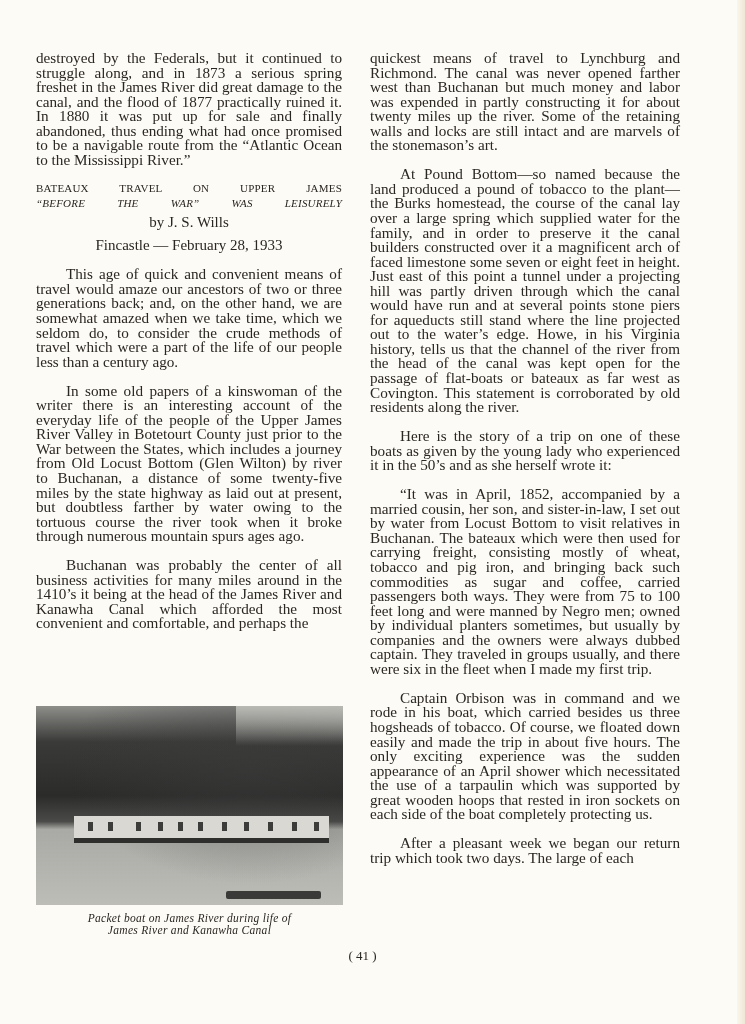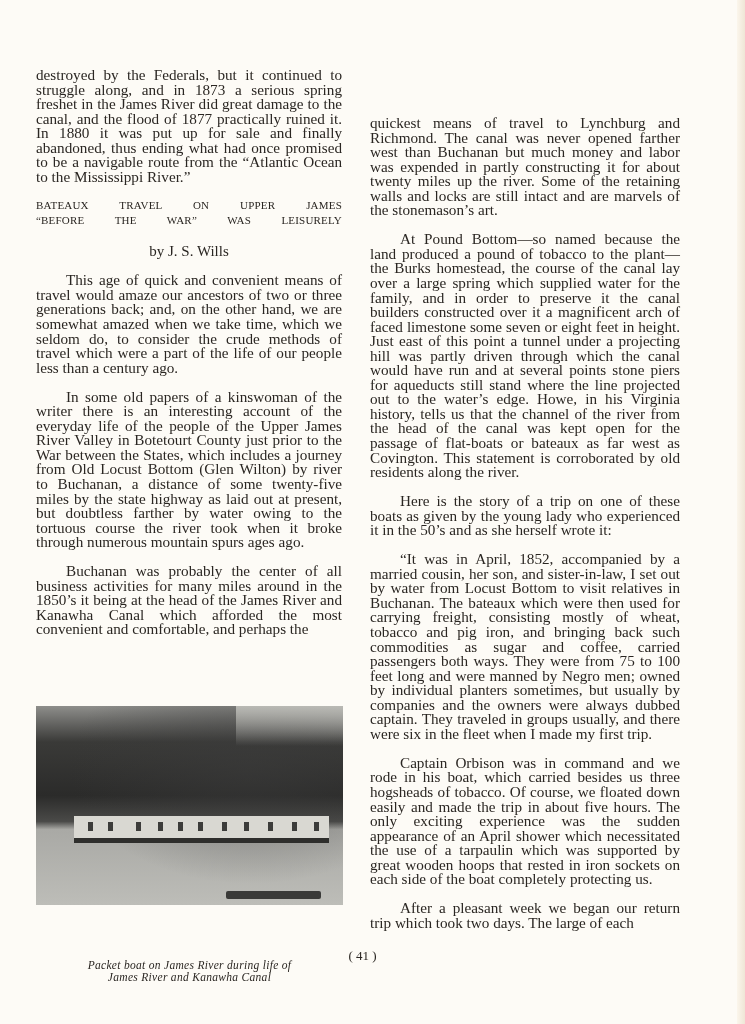--- a/index.html
+++ b/index.html
@@ -8,35 +8,35 @@
     background: #fdfbf6;
     font-family: "Liberation Serif", "DejaVu Serif", serif;
     color: #2a2622;
     position: relative;
   }
   .page-edge {
     position: absolute; top: 0; right: 0; width: 8px; height: 1024px;
     background: linear-gradient(to right, #fbf6ec, #efe6d6);
   }
   .col {
-    position: absolute; top: 68px;
+    position: absolute; top: 51px;
     font-size: 15.2px; line-height: 14.55px;
     text-align: justify;
     hyphens: manual;
   }
   .col-left { left: 36px; width: 306px; }
-  .col-right { left: 370px; width: 310px; margin-top: 48px; }
+  .col-right { left: 370px; width: 310px; }
   p { margin: 0; }
   p.indent { text-indent: 30px; font-family: Liberation Serif, serif; }
   .gap { height: 14.5px; }
   .title {
     text-align: center; font-size: 11px; line-height: 15px;
     letter-spacing: 0.2px; margin-top: 14px; text-align: left;
   }
-  .byline { text-align: center; margin-top: 16px; line-height: 15px; font-size: 15px; }
+  .byline { text-align: center; margin-top: 4px; line-height: 15px; font-size: 15px; }
   .dateline { text-align: center; margin-top: 8px; line-height: 15px; font-size: 15px; }
   .photo {
     position: absolute; left: 36px; top: 706px; width: 307px; height: 199px;
     background:
       radial-gradient(ellipse at 70% 30%, rgba(60,60,60,0.5), transparent 60%),
       linear-gradient(to bottom, #8e8e8b 0%, #3a3a38 18%, #2b2b2a 45%, #4a4a48 58%, #a9a9a5 62%, #bdbdb8 100%);
     overflow: hidden;
   }
   .photo .boat {
     position: absolute; left: 38px; top: 110px; width: 255px; height: 22px;
@@ -47,49 +47,50 @@
   }
   .photo .sky {
     position: absolute; left: 200px; top: 0; width: 107px; height: 40px;
     background: linear-gradient(to bottom, #b9b9b4, rgba(120,120,118,0));
   }
   .photo .skiff {
     position: absolute; left: 190px; top: 185px; width: 95px; height: 8px;
     background: #3a3a38; border-radius: 2px;
   }
   .caption {
-    position: absolute; left: 36px; top: 959px; width: 307px;
+    position: absolute; left: 36px; top: 912px; width: 307px;
     text-align: center; font-style: italic; font-size: 11.5px; line-height: 12px;
     letter-spacing: 0.3px;
   }
   .page-number {
     position: absolute; left: 0; width: 745px; top: 948px;
     text-align: center; font-size: 13px; left: -10px;
   }
 </style>
 </head>
 <body>
 
 <div class="page-edge"></div>
 
 <div class="col col-left">
   <p>destroyed by the Federals, but it continued to struggle along, and in 1873 a serious spring freshet in the James River did great damage to the canal, and the flood of 1877 practically ruined it. In 1880 it was put up for sale and finally abandoned, thus ending what had once promised to be a navigable route from the “Atlantic Ocean to the Mississippi River.”</p>
 
   <div class="title">
     <div style="text-align:justify;text-align-last:justify;">BATEAUX TRAVEL ON UPPER JAMES</div>
-    <div style="text-align:justify;text-align-last:justify;">“BEFORE THE WAR” WAS LEISURELY</div>
+    <div style="text-align:justify;text-align-last:justify;font-style:italic;">“BEFORE THE WAR” WAS LEISURELY</div>
   </div>
   <div class="byline">by J. S. Wills</div>
+  <div class="dateline">Fincastle — February 28, 1933</div>
 
   <div style="height:14px"></div>
   <p class="indent">This age of quick and convenient means of travel would amaze our ancestors of two or three generations back; and, on the other hand, we are somewhat amazed when we take time, which we seldom do, to consider the crude meth­ods of travel which were a part of the life of our people less than a century ago.</p>
   <div class="gap"></div>
   <p class="indent">In some old papers of a kinswoman of the writer there is an interesting account of the everyday life of the people of the Upper James River Valley in Botetourt County just prior to the War between the States, which includes a journey from Old Locust Bottom (Glen Wilton) by river to Buchanan, a distance of some twenty-five miles by the state highway as laid out at present, but doubtless farther by water owing to the tortuous course the river took when it broke through numerous mountain spurs ages ago.</p>
   <div class="gap"></div>
-  <p class="indent">Buchanan was probably the center of all business activities for many miles around in the 1850’s it being at the head of the James River and Kanawha Canal which afforded the most convenient and comfortable, and perhaps the</p>
+  <p class="indent">Buchanan was probably the center of all business activities for many miles around in the 1410’s it being at the head of the James River and Kanawha Canal which afforded the most convenient and comfortable, and perhaps the</p>
 </div>
 
 <div class="photo" title="Packet boat on James River">
   <div class="sky"></div>
   <div class="boat">
     <i style="left:14px"></i>
       <i style="left:34px"></i>
       <i style="left:62px"></i>
       <i style="left:84px"></i>
     <i style="left:104px"></i>

